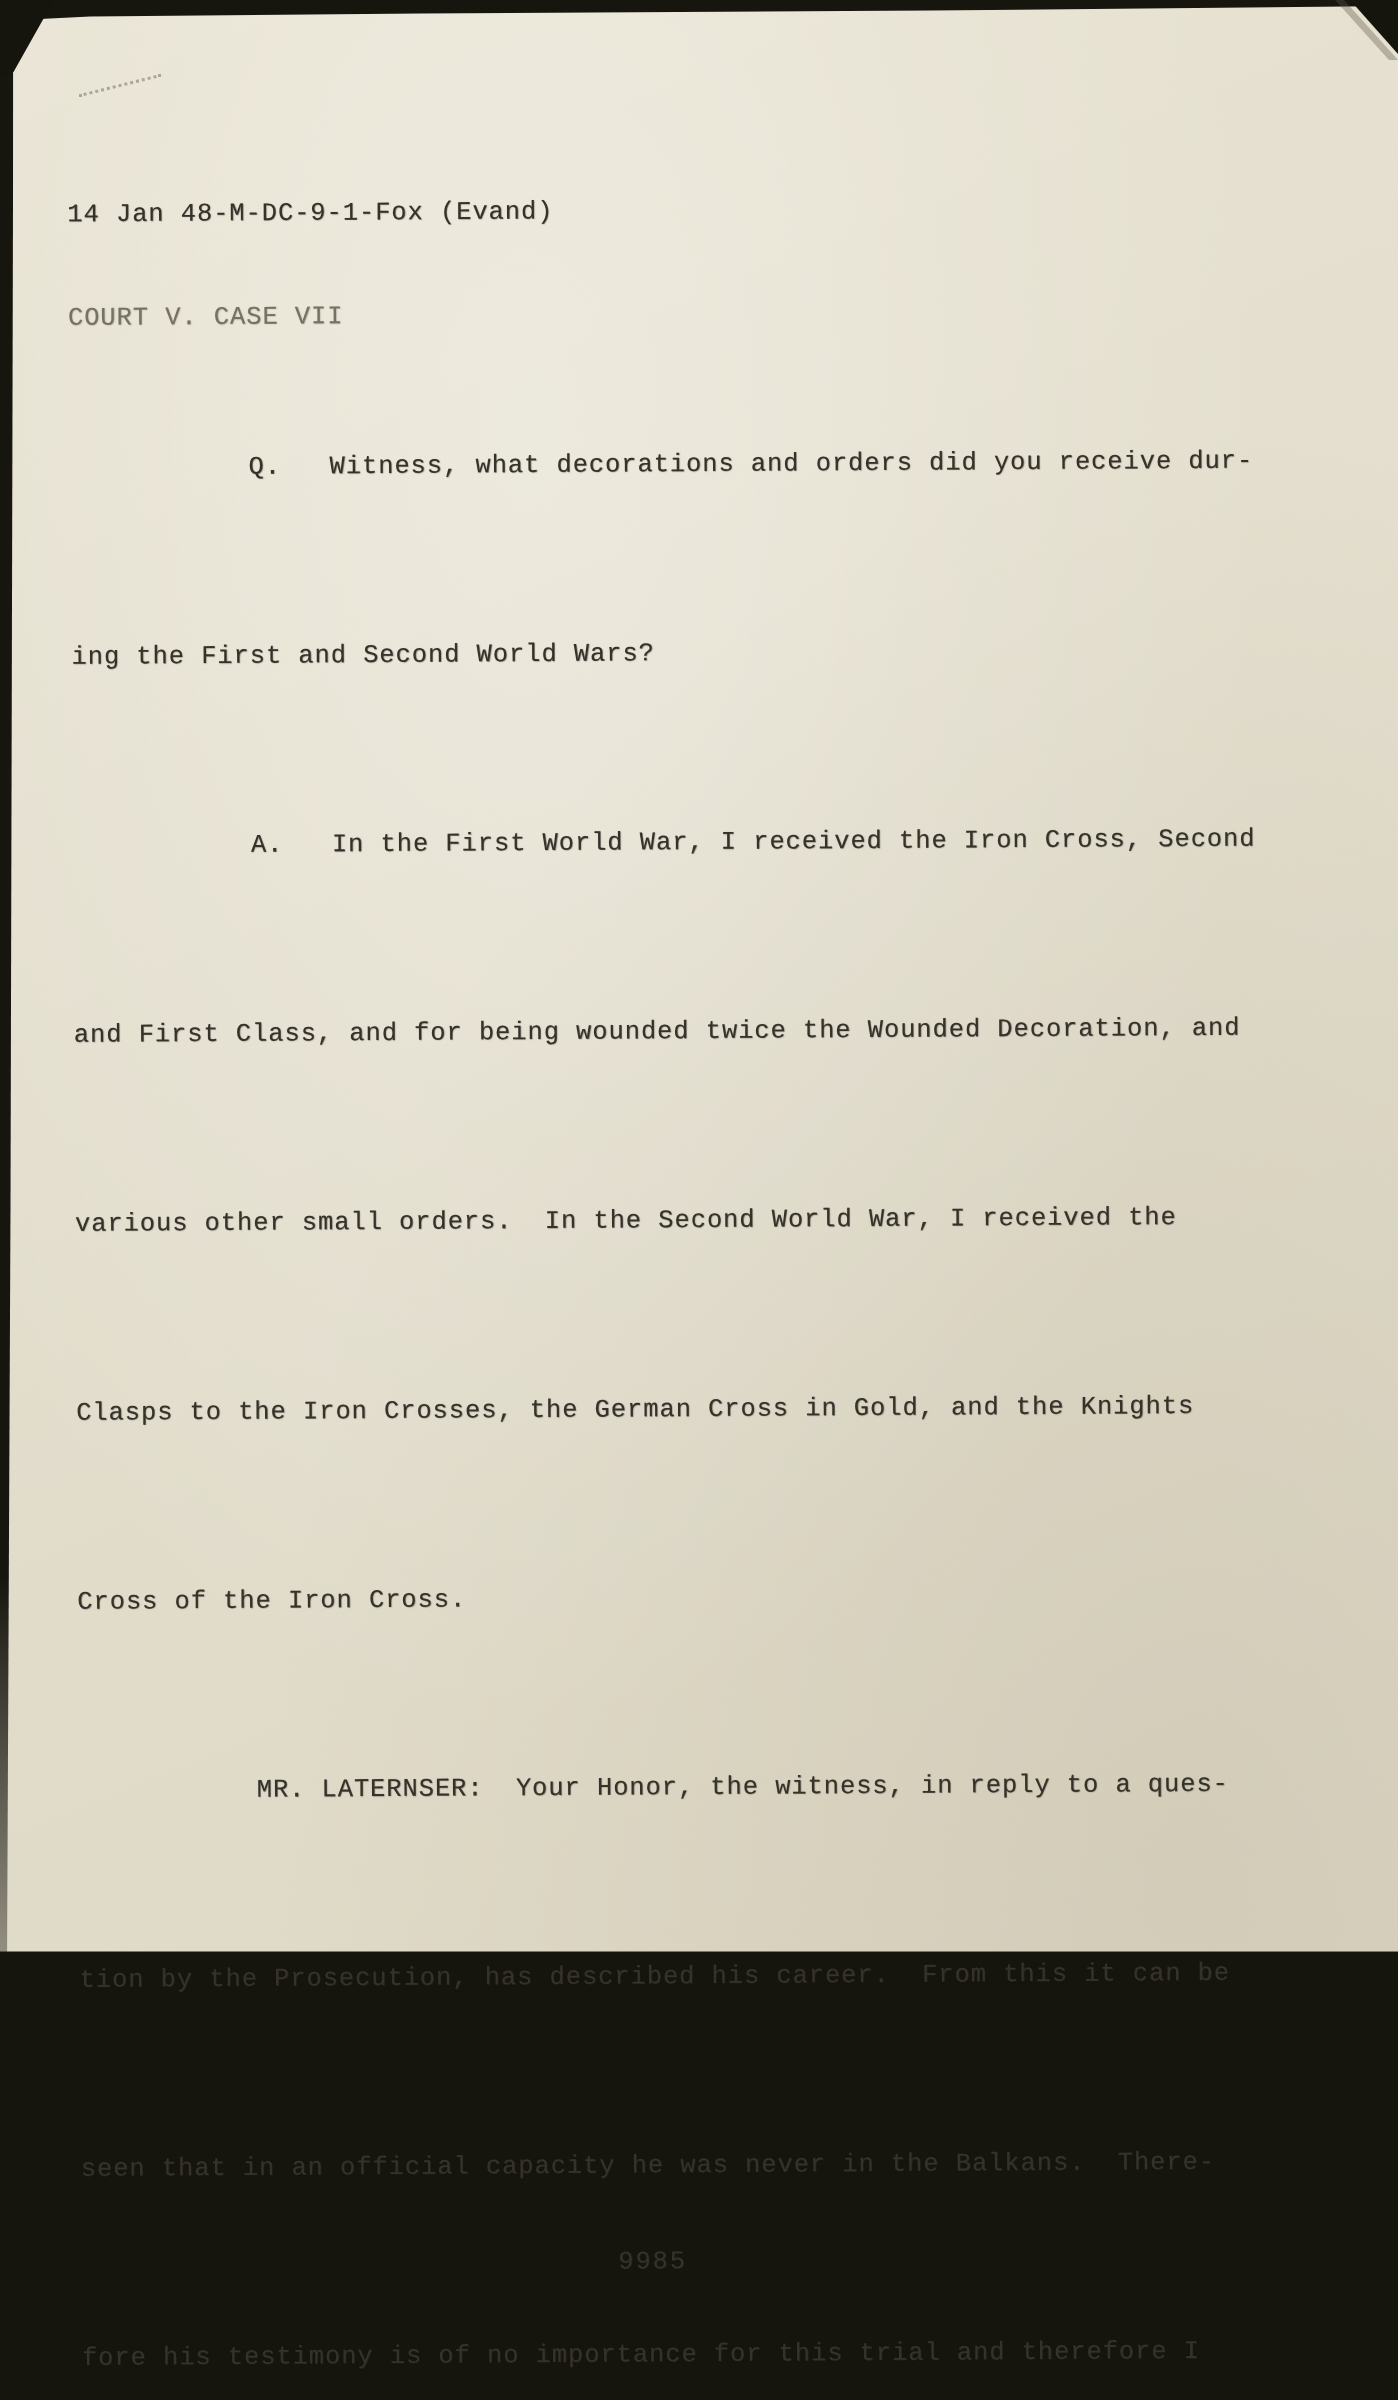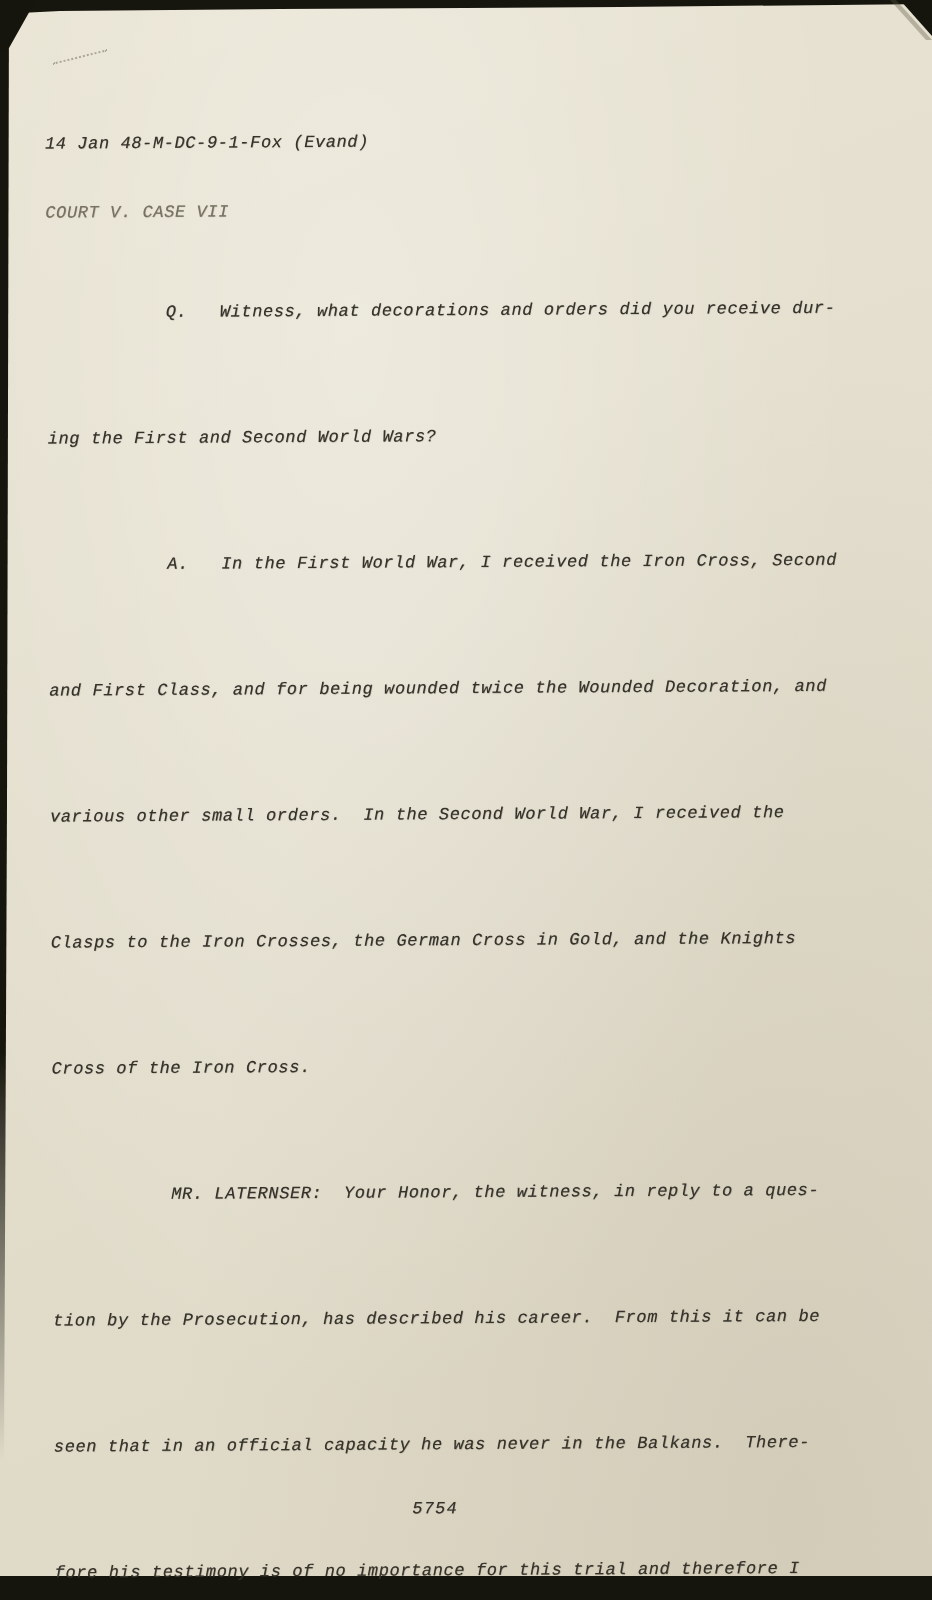--- a/index.html
+++ b/index.html
@@ -4,21 +4,21 @@
 <style>
   html, body {
     margin: 0;
     padding: 0;
     width: 932px;
     height: 1600px;
     overflow: hidden;
     background: #15140d;
     font-family: "Liberation Mono", "DejaVu Sans Mono", monospace;
   }
-  .stage { position: relative; width: 932px; height: 1576px; font-style: italic; }
+  .stage { position: relative; width: 932px; height: 1301px; }
 
   
   .paper {
     position: absolute;
     inset: 0;
     background:
       radial-gradient(ellipse at 38% 22%, rgba(255,255,255,0.30), rgba(255,255,255,0) 62%),
       radial-gradient(ellipse at 85% 95%, rgba(120,110,85,0.12), rgba(120,110,85,0) 55%),
       linear-gradient(158deg, #e8e3d2 0%, #e3decd 45%, #ded8c5 100%);
   }
@@ -132,15 +132,15 @@
       
       
       
       
       
       
       
       
     </div>
 
-    <div class="page-number typed">5754</div>
+    <div class="page-number typed">9985</div>
   </div>
 </div>
 
 </body></html>

